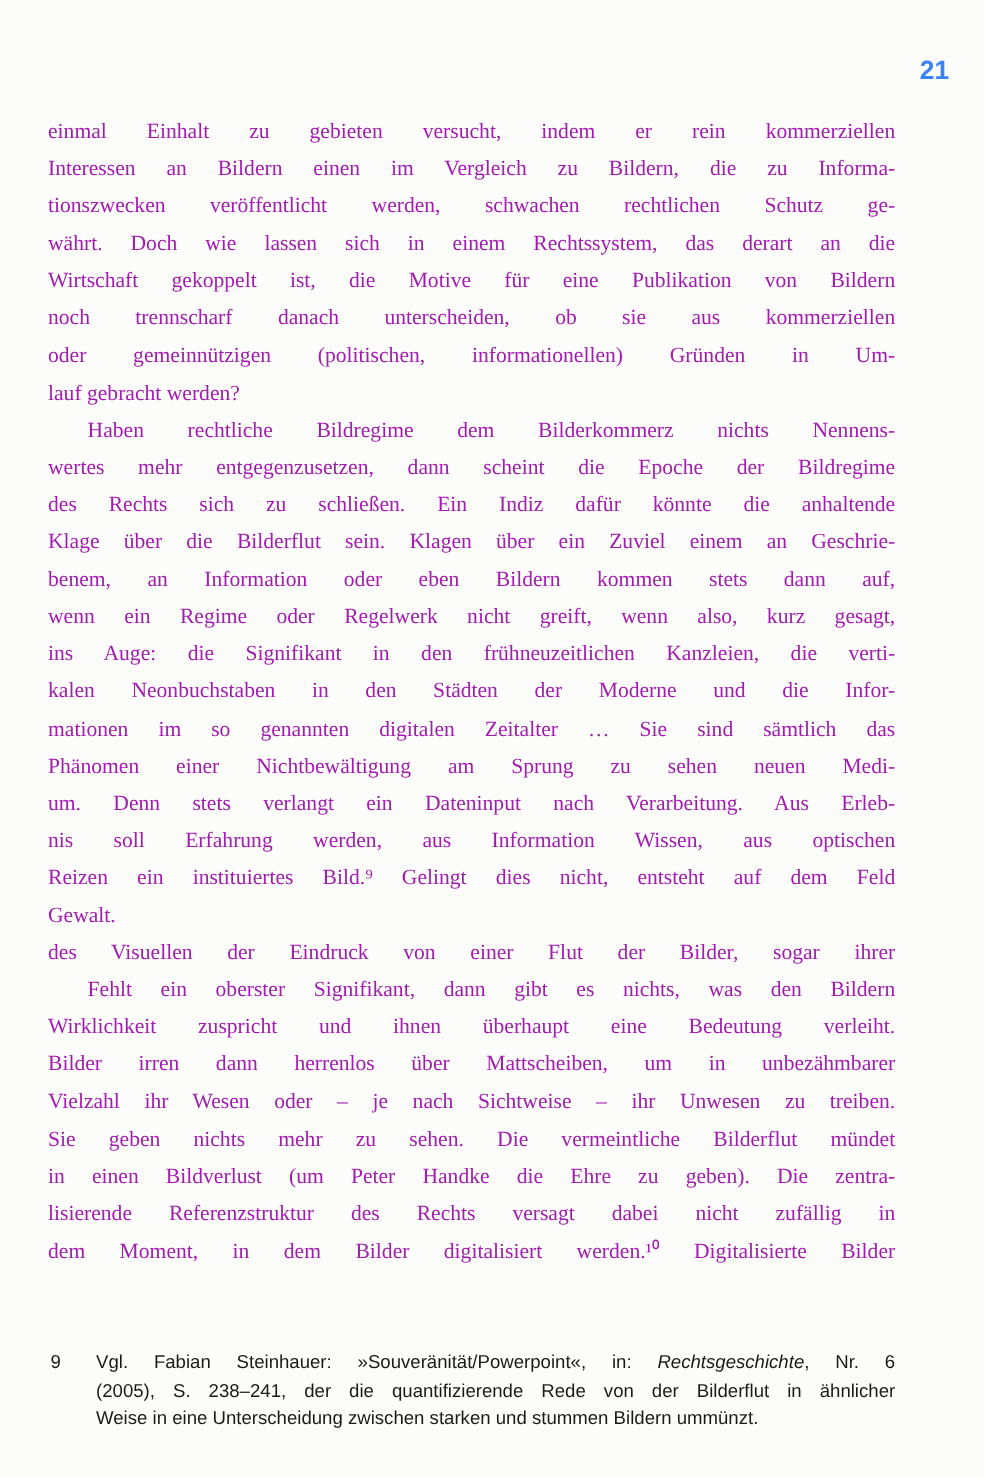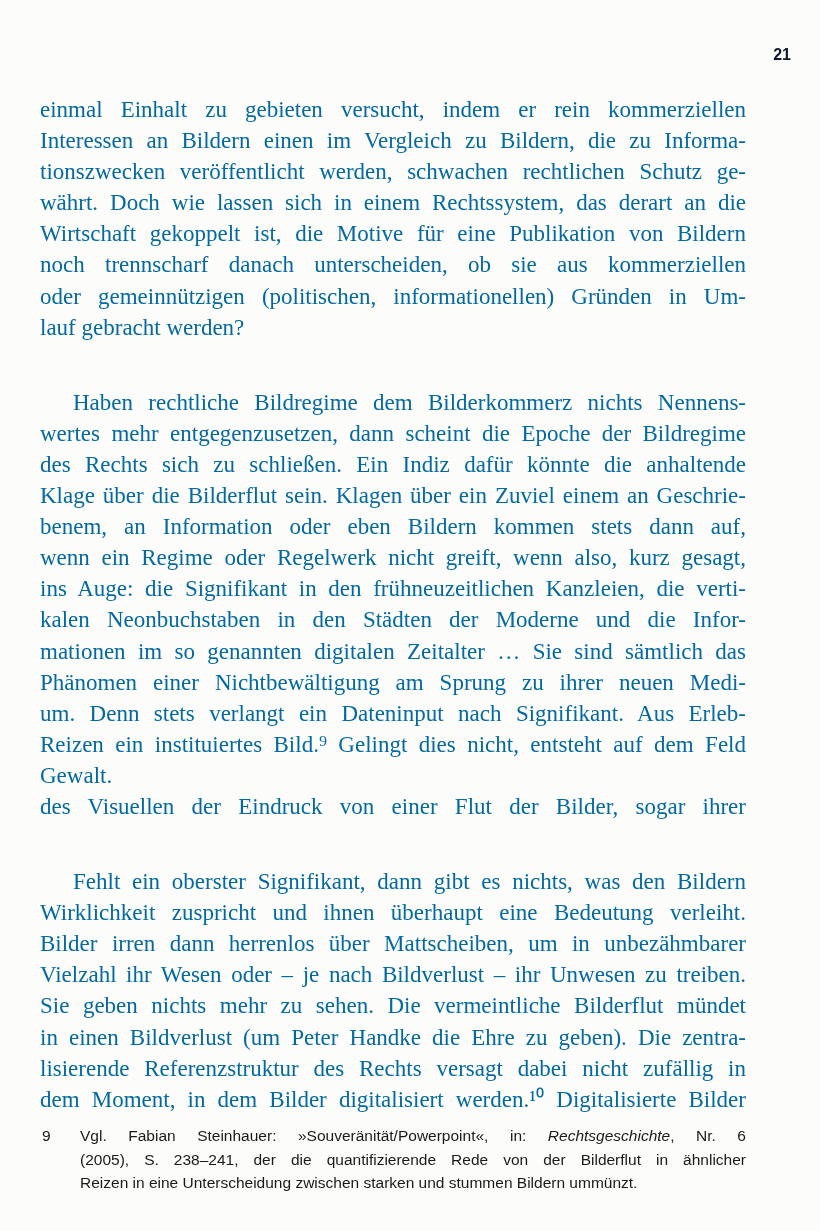--- a/index.html
+++ b/index.html
@@ -13,43 +13,43 @@
     width: 820px; height: 1231px;
     background: #fcfcfa;
     color: #161616;
     overflow: hidden;
   }
   .pagenum {
     position: absolute;
     top: 46px; right: 29px;
     font-family: "Liberation Sans", sans-serif;
     font-weight: bold;
-    font-size: 16px;
-    color: #0f172a;
+    font-size: 22px;
+    color: #3b82f6;
   }
   .textblock {
     position: absolute;
     left: 40px; top: 94px;
     width: 706px;
   }
   .ln {
     font-family: "Liberation Serif", serif;
-    font-size: 23px;
+    font-size: 18px;
     line-height: 31.1px;
-    color: #0369a1;
+    color: #a21caf;
     text-align: justify;
     text-align-last: justify;
     -moz-text-align-last: justify;
     white-space: normal;
   }
   .ln.end {
     text-align-last: left;
     -moz-text-align-last: left;
   }
-  .ln.ind { text-indent: 33px; margin-top: 44px; }
+  .ln.ind { text-indent: 33px; }
   .footnote {
     position: absolute;
     left: 40px; top: 1124px;
     width: 706px;
     font-family: "Liberation Sans", sans-serif;
     font-size: 15.5px;
     line-height: 23.6px;
     color: #1a1a1a;
   }
   .fn-body {
@@ -96,42 +96,43 @@
     <div>
       <div class="ln ind">Haben rechtliche Bildregime dem Bilderkommerz nichts Nennens-</div>
       <div class="ln">wertes mehr entgegenzusetzen, dann scheint die Epoche der Bildregime</div>
       <div class="ln">des Rechts sich zu schließen. Ein Indiz dafür könnte die anhaltende</div>
       <div class="ln">Klage über die Bilderflut sein. Klagen über ein Zuviel einem an Geschrie-</div>
       <div class="ln">benem, an Information oder eben Bildern kommen stets dann auf,</div>
       <div class="ln">wenn ein Regime oder Regelwerk nicht greift, wenn also, kurz gesagt,</div>
       <div class="ln">ins Auge: die Signifikant in den frühneuzeitlichen Kanzleien, die verti-</div>
       <div class="ln">kalen Neonbuchstaben in den Städten der Moderne und die Infor-</div>
       <div class="ln">mationen im so genannten digitalen Zeitalter … Sie sind sämtlich das</div>
-      <div class="ln">Phänomen einer Nichtbewältigung am Sprung zu ihrer neuen Medi-</div>
-      <div class="ln">um. Denn stets verlangt ein Dateninput nach Signifikant. Aus Erleb-</div>
+      <div class="ln">Phänomen einer Nichtbewältigung am Sprung zu sehen neuen Medi-</div>
+      <div class="ln">um. Denn stets verlangt ein Dateninput nach Verarbeitung. Aus Erleb-</div>
+      <div class="ln">nis soll Erfahrung werden, aus Information Wissen, aus optischen</div>
       <div class="ln">Reizen ein instituiertes Bild.⁹ Gelingt dies nicht, entsteht auf dem Feld</div>
       <div class="ln end">Gewalt.</div>
       <div class="ln">des Visuellen der Eindruck von einer Flut der Bilder, sogar ihrer</div>
     </div>
 
     <div>
       <div class="ln ind">Fehlt ein oberster Signifikant, dann gibt es nichts, was den Bildern</div>
       <div class="ln">Wirklichkeit zuspricht und ihnen überhaupt eine Bedeutung verleiht.</div>
       <div class="ln">Bilder irren dann herrenlos über Mattscheiben, um in unbezähmbarer</div>
-      <div class="ln">Vielzahl ihr Wesen oder – je nach Bildverlust – ihr Unwesen zu treiben.</div>
+      <div class="ln">Vielzahl ihr Wesen oder – je nach Sichtweise – ihr Unwesen zu treiben.</div>
       <div class="ln">Sie geben nichts mehr zu sehen. Die vermeintliche Bilderflut mündet</div>
       <div class="ln">in einen Bildverlust (um Peter Handke die Ehre zu geben). Die zentra-</div>
       <div class="ln">lisierende Referenzstruktur des Rechts versagt dabei nicht zufällig in</div>
       <div class="ln">dem Moment, in dem Bilder digitalisiert werden.¹⁰ Digitalisierte Bilder</div>
     </div>
 
   </div>
 
   <div class="footnote">
     <div class="fn-body">
       <span class="fn-marker">9</span>
       <div class="fn-line"><span>Vgl. Fabian Steinhauer: »Souveränität/Powerpoint«, in: </span><span class="italic">Rechtsgeschichte</span><span>, Nr. 6</span></div>
       <div class="fn-line">(2005), S. 238–241, der die quantifizierende Rede von der Bilderflut in ähnlicher</div>
-      <div class="fn-line end">Reizen in eine Unterscheidung zwischen starken und stummen Bildern ummünzt.</div>
+      <div class="fn-line end">Weise in eine Unterscheidung zwischen starken und stummen Bildern ummünzt.</div>
     </div>
   </div>
 
 </div>
 
 </body></html>

